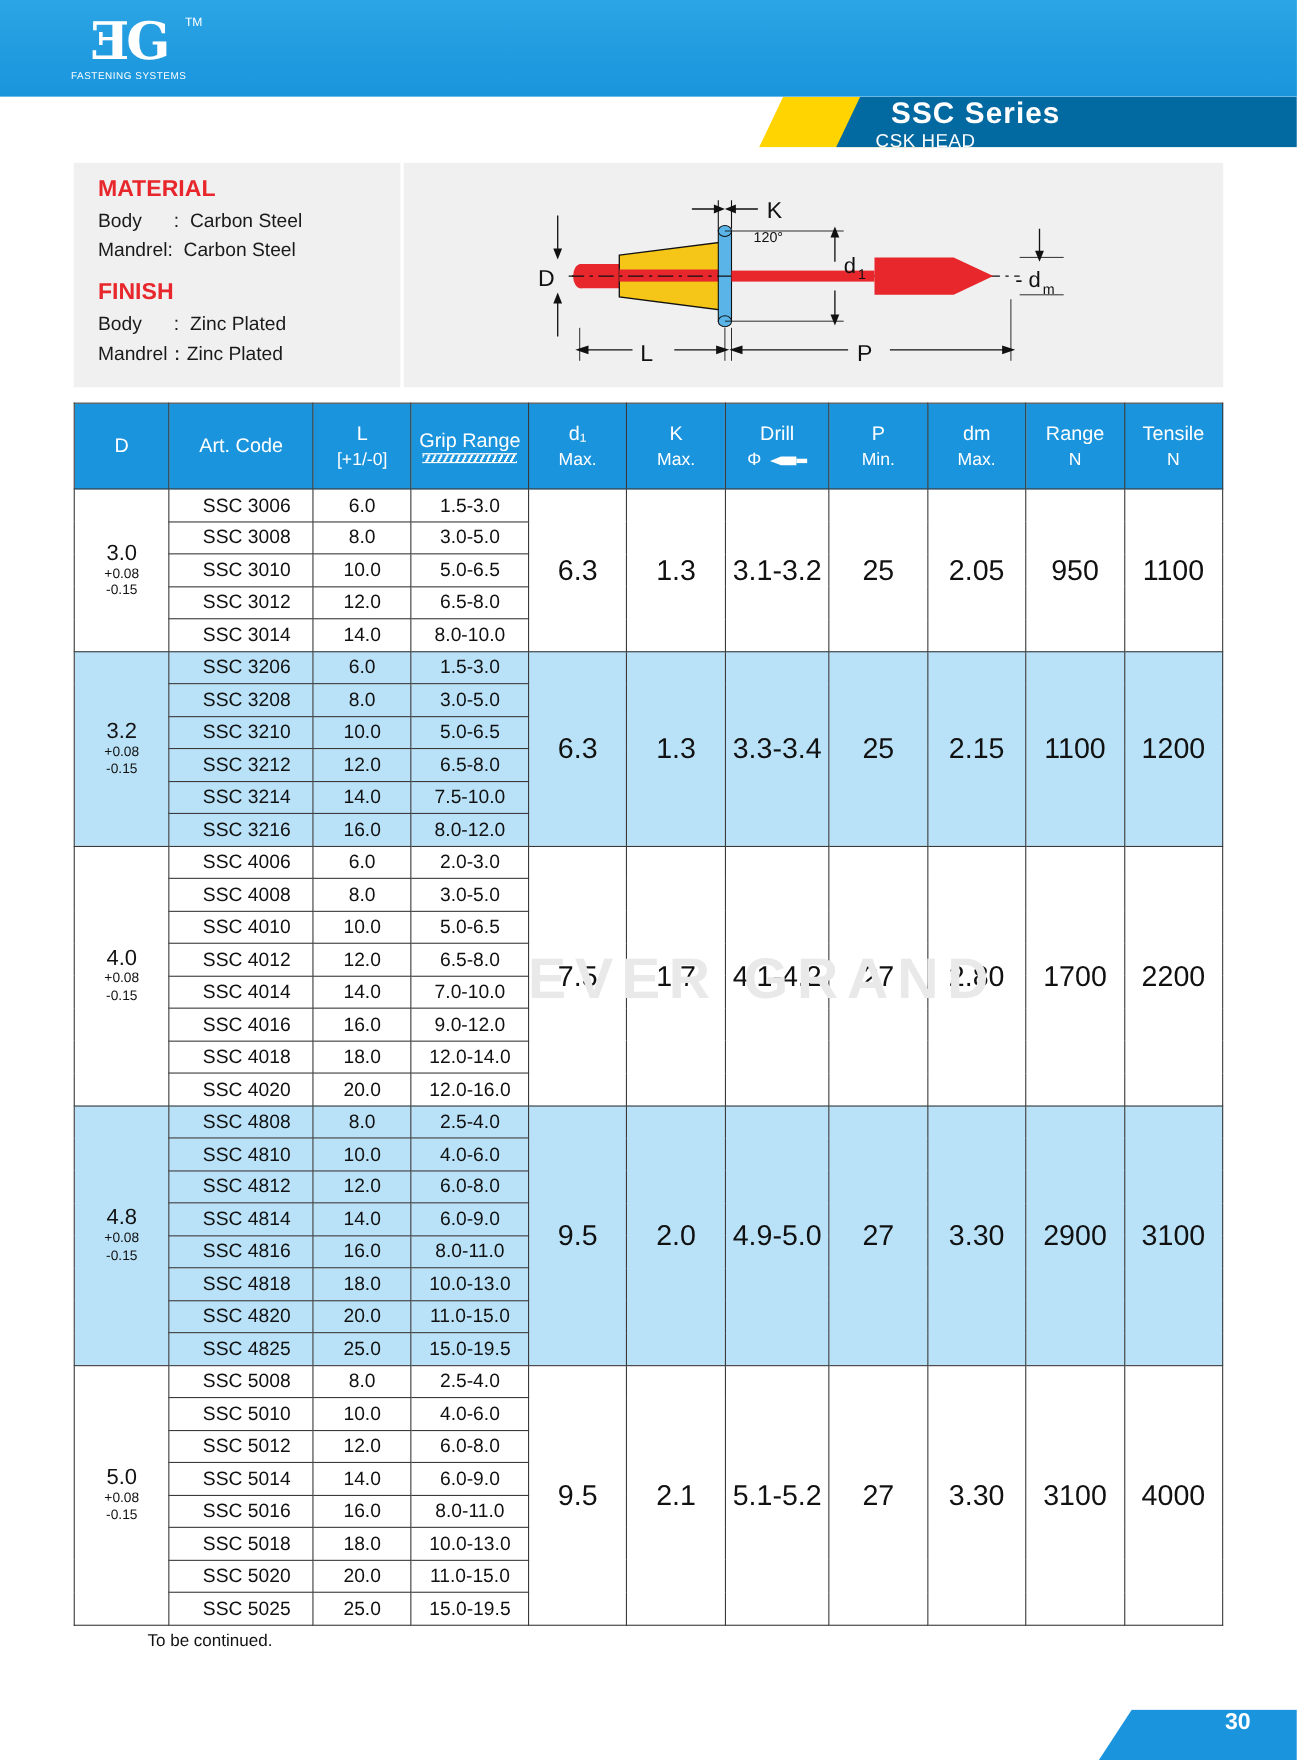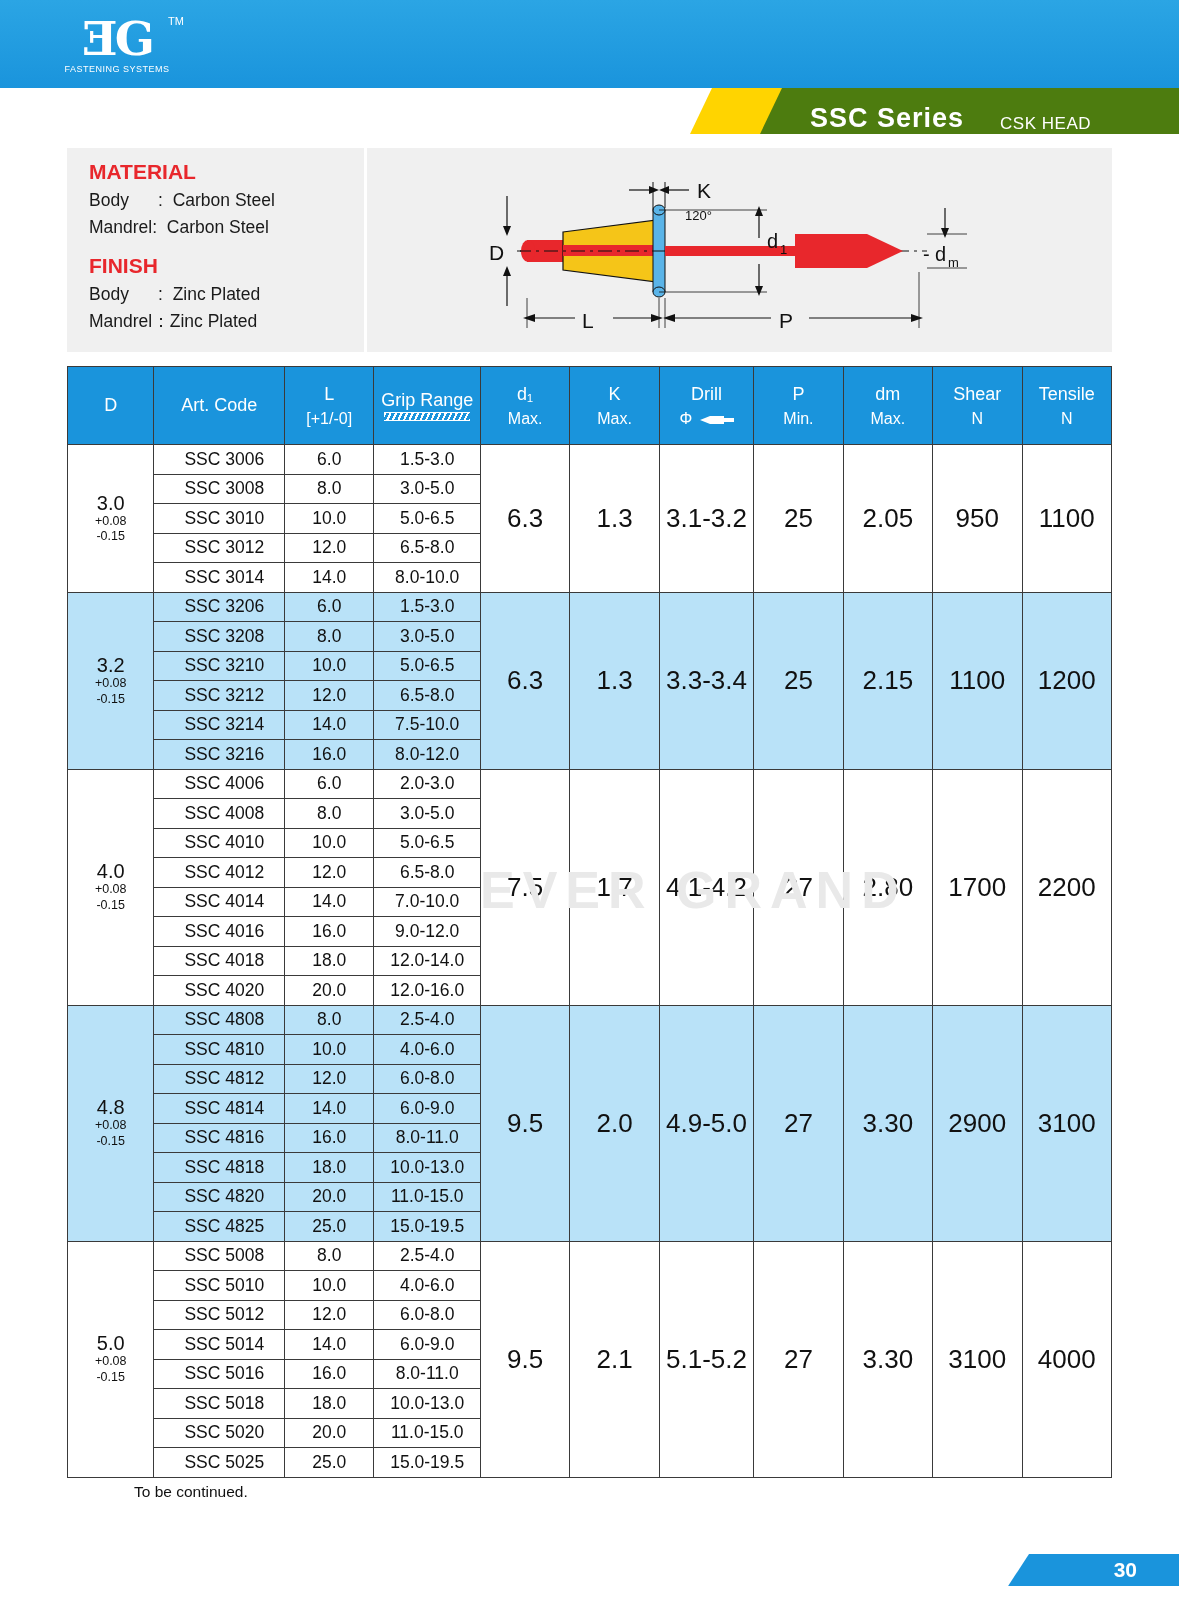--- a/index.html
+++ b/index.html
@@ -74,24 +74,25 @@
     height: 46px;
     background: #ffd400;
     clip-path: polygon(22px 0, 160px 0, 160px 46px, 0 46px);
   }
   .series-blue {
     position: absolute;
     left: 760px;
     top: 0;
     right: 0;
     height: 46px;
-    background: #4d7c0f;
+    background: #0369a1;
     clip-path: polygon(22px 0, 100% 0, 100% 46px, 0 46px);
     display: flex;
-    align-items: flex-end;
+    align-items: flex-start;
+    flex-direction: column;
   }
   .series-name {
     color: #ffffff;
     font-size: 27px;
     font-weight: bold;
     margin-left: 50px;
     letter-spacing: 1px;
   }
   .series-sub {
     color: #ffffff;
@@ -196,25 +197,25 @@
 
   
   .footer {
     position: absolute;
     left: 0; right: 0; bottom: 0;
     height: 46px;
   }
   .footer-blue {
     position: absolute;
     right: 0; top: 0;
-    width: 180px; height: 32px;
+    width: 180px; height: 46px;
     background: #1a94dc;
     clip-path: polygon(30px 0, 180px 0, 180px 46px, 0 46px);
     display: flex;
-    align-items: center;
+    align-items: flex-start;
     justify-content: flex-end;
   }
   .page-num {
     color: #ffffff;
     font-size: 21px;
     font-weight: bold;
     margin-right: 42px;
   }
 
   
@@ -376,21 +377,21 @@
         </th>
         <th class="th-two">
           <span>P</span>
           <span class="th-sub">Min.</span>
         </th>
         <th class="th-two">
           <span>dm</span>
           <span class="th-sub">Max.</span>
         </th>
         <th class="th-two">
-          <span>Shear</span>
+          <span>Range</span>
           <span class="th-sub">N</span>
         </th>
         <th class="th-two">
           <span>Tensile</span>
           <span class="th-sub">N</span>
         </th>
       </tr>
     </thead>
     <tbody id="table-body">
         <tr class="rowband">

